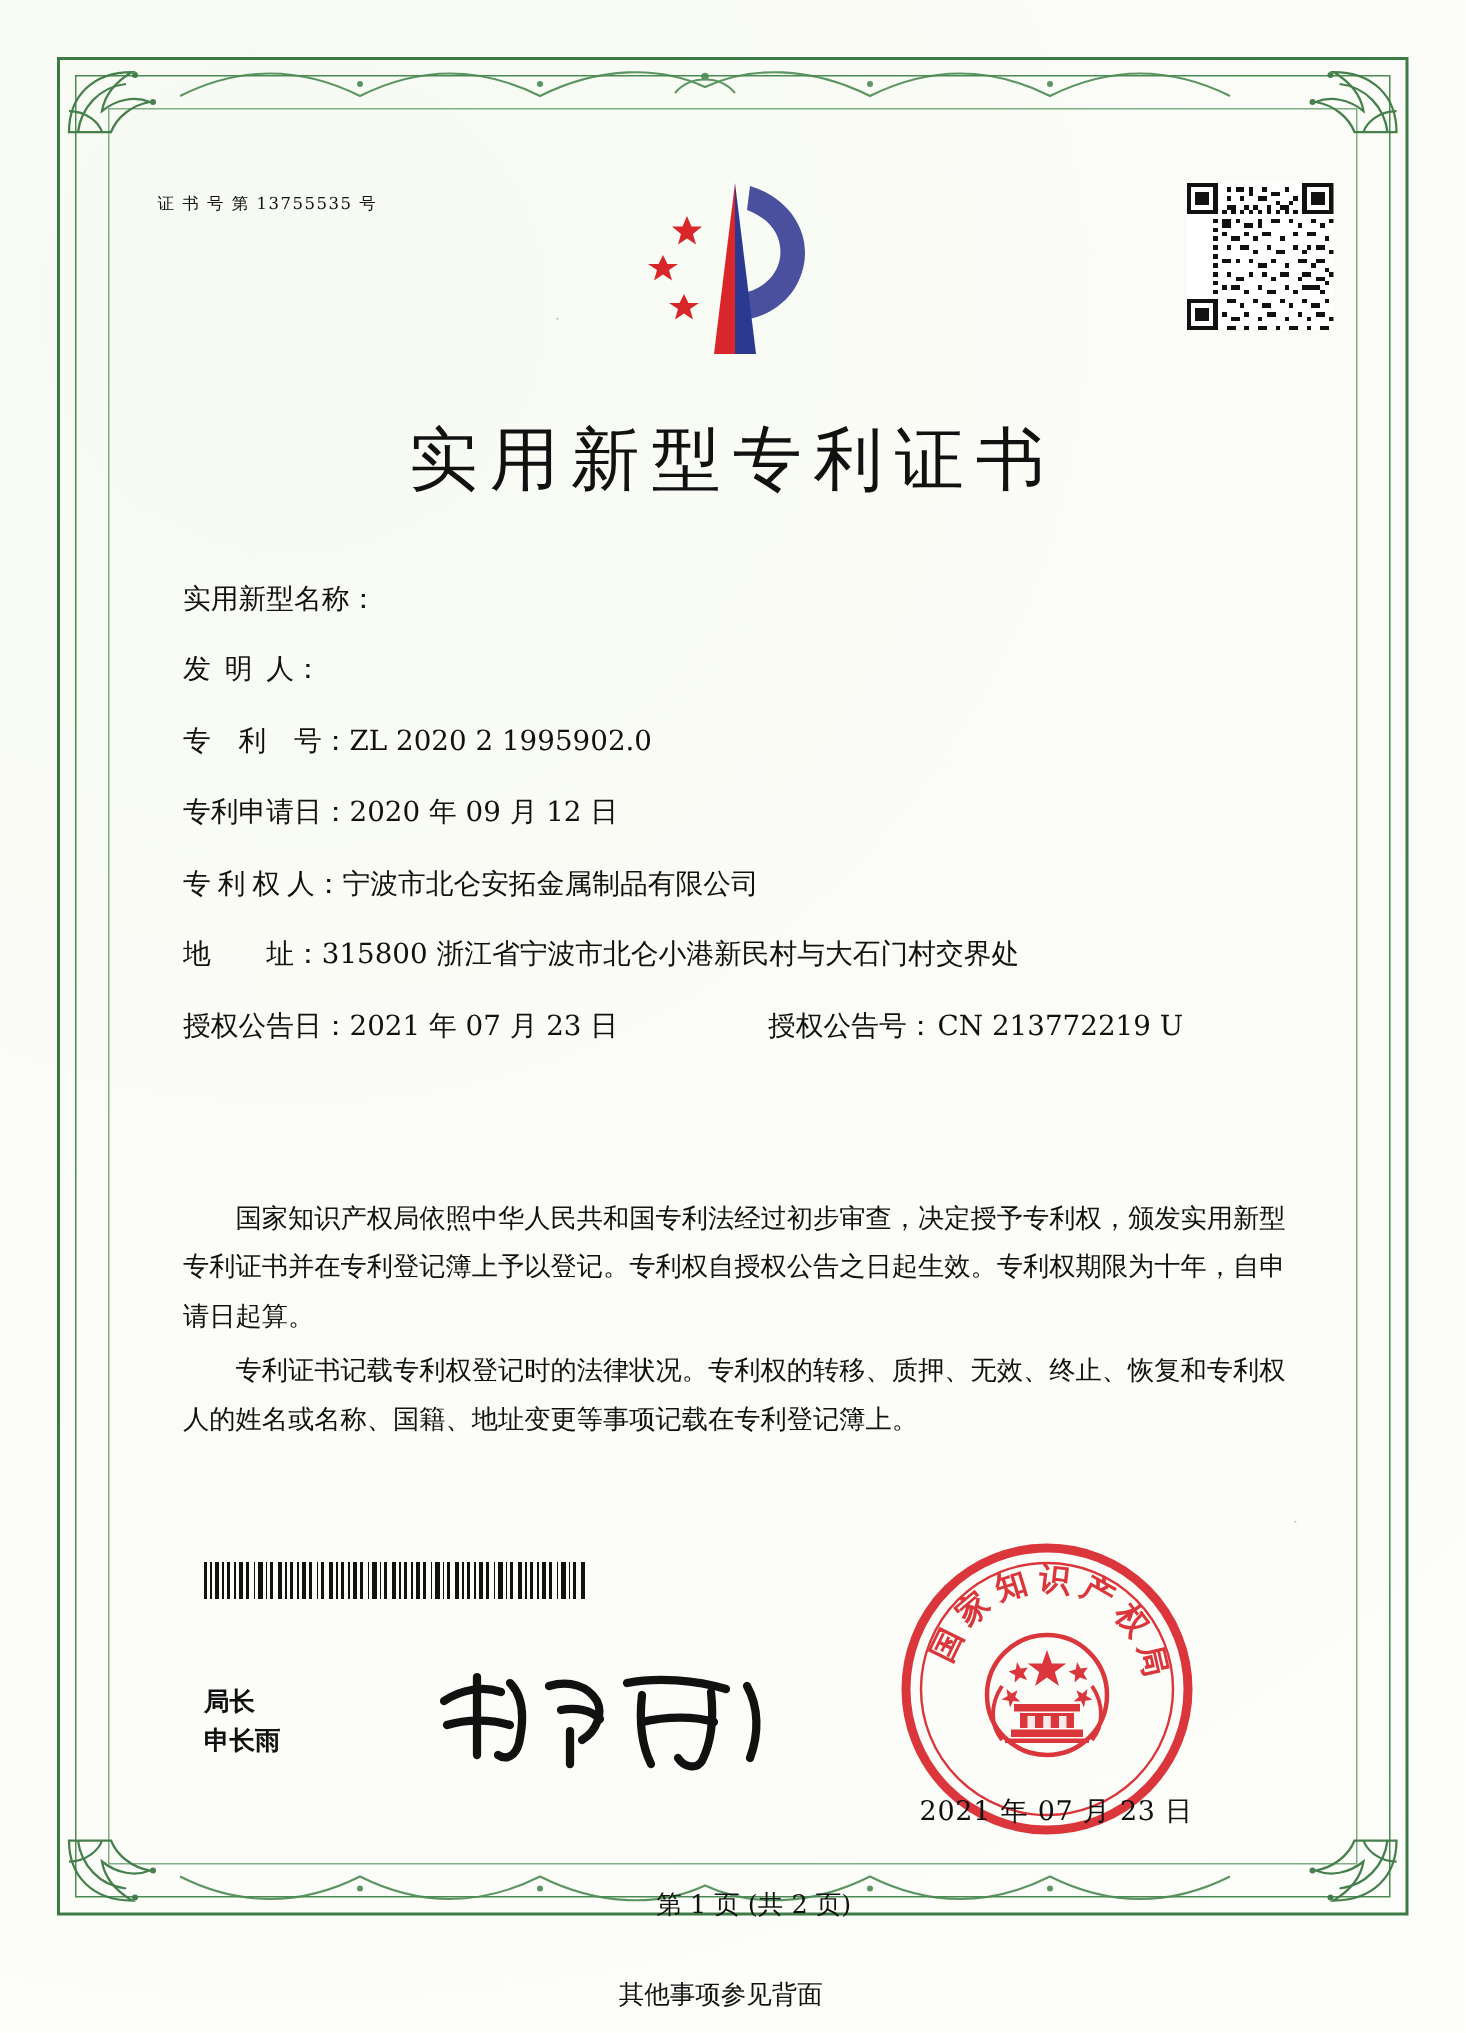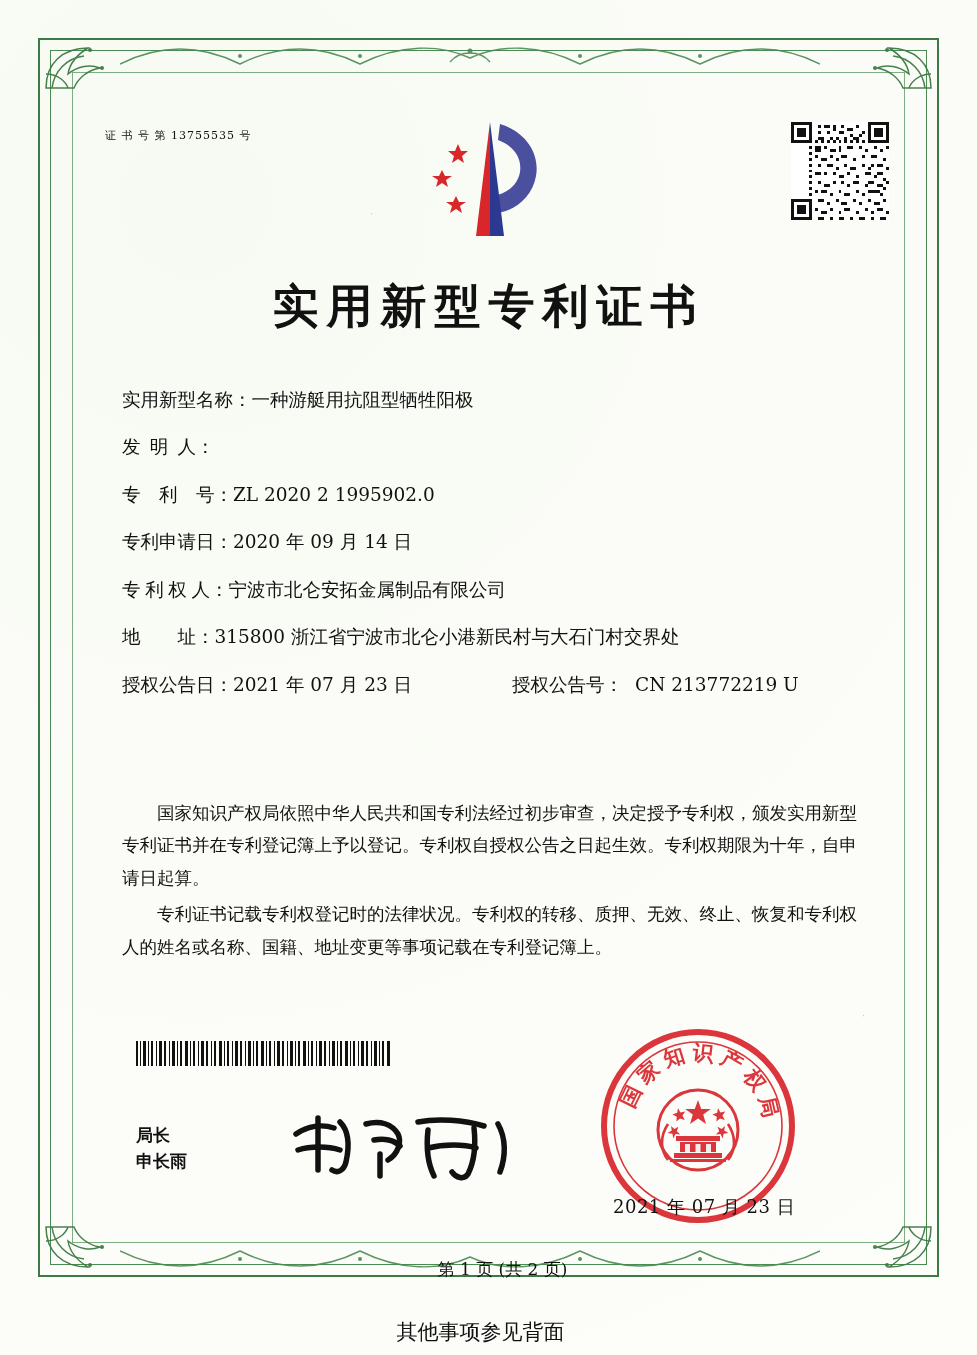--- a/index.html
+++ b/index.html
@@ -98,21 +98,21 @@
     width: 98px;
     height: 98px;
   }
 
   .title {
     position: absolute;
     left: 0; right: 0;
     top: 276px;
     text-align: center;
     font-size: 46px;
-    font-weight: bold;
+    font-weight: normal;
     letter-spacing: 8px;
     color: #111;
     font-family: "DejaVu Serif", "Liberation Serif", serif;
   }
 
   
   .fields {
     position: absolute;
     left: 122px;
     right: 110px;
@@ -211,21 +211,21 @@
     text-align: center;
     font-size: 17px;
     color: #111;
     padding-left: 28px;
   }
   .back-note {
     position: absolute;
     left: 0; right: 16px;
     top: 1318px;
     text-align: center;
-    font-size: 21px;
+    font-size: 17px;
     color: #111;
   }
 
   .tiny-mark {
     position: absolute;
     color: #b9c6b4;
     font-size: 10px;
   }
 </style>
 </head>
@@ -367,46 +367,45 @@
                M27,14h1v1h-1z M29,17h1v1h-1z M31,19h1v1h-1z M26,20h1v1h-1z M28,23h2v1h-2z M31,22h1v1h-1z
                M8,26h0.5h-0.5z"></path>
     </g>
   </svg>
 
   <div class="title">实用新型专利证书</div>
 
   <div class="fields">
     <div class="field-row">
       <span class="field-label">实用新型名称：</span>
-      <span class="field-value">一种游艇用抗阻型牺牲阳极</span>
     </div>
     <div class="field-row">
       <span class="field-label">发  明  人：</span>
     </div>
     <div class="field-row">
       <span class="field-label">专    利    号：</span>
       <span class="field-value">ZL 2020 2 1995902.0</span>
     </div>
     <div class="field-row">
       <span class="field-label">专利申请日：</span>
-      <span class="field-value">2020 年 09 月 14 日</span>
+      <span class="field-value">2020 年 09 月 12 日</span>
     </div>
     <div class="field-row">
       <span class="field-label">专 利 权 人：</span>
       <span class="field-value">宁波市北仑安拓金属制品有限公司</span>
     </div>
     <div class="field-row">
       <span class="field-label">地        址：</span>
       <span class="field-value">315800 浙江省宁波市北仑小港新民村与大石门村交界处</span>
     </div>
     <div class="field-row dual">
       <span class="field-label">授权公告日：</span>
       <span>2021 年 07 月 23 日</span>
       <span class="seg2">授权公告号：</span>
-      <span style="margin-left:12px;">CN 213772219 U</span>
+      <span style="margin-left:2px;">CN 213772219 U</span>
     </div>
   </div>
 
   <div class="paras">
     <p>国家知识产权局依照中华人民共和国专利法经过初步审查，决定授予专利权，颁发实用新型专利证书并在专利登记簿上予以登记。专利权自授权公告之日起生效。专利权期限为十年，自申请日起算。</p>
     <p>专利证书记载专利权登记时的法律状况。专利权的转移、质押、无效、终止、恢复和专利权人的姓名或名称、国籍、地址变更等事项记载在专利登记簿上。</p>
   </div>
 
   <svg class="barcode" viewBox="0 0 256 25" shape-rendering="crispEdges">
     <g fill="#111">

